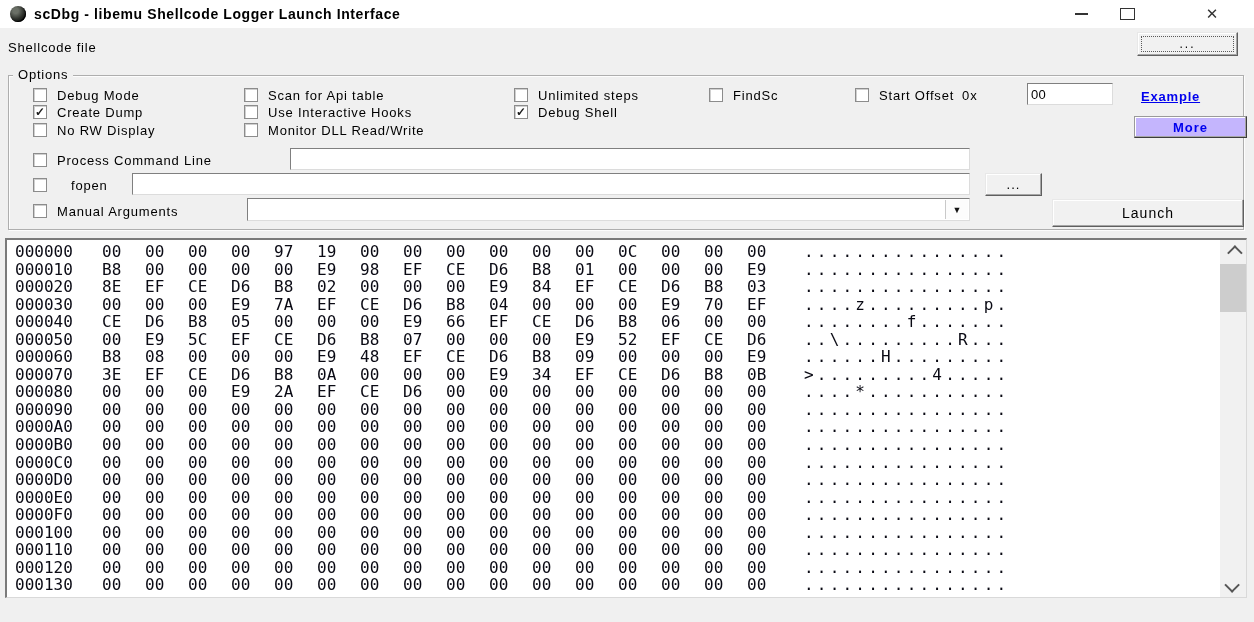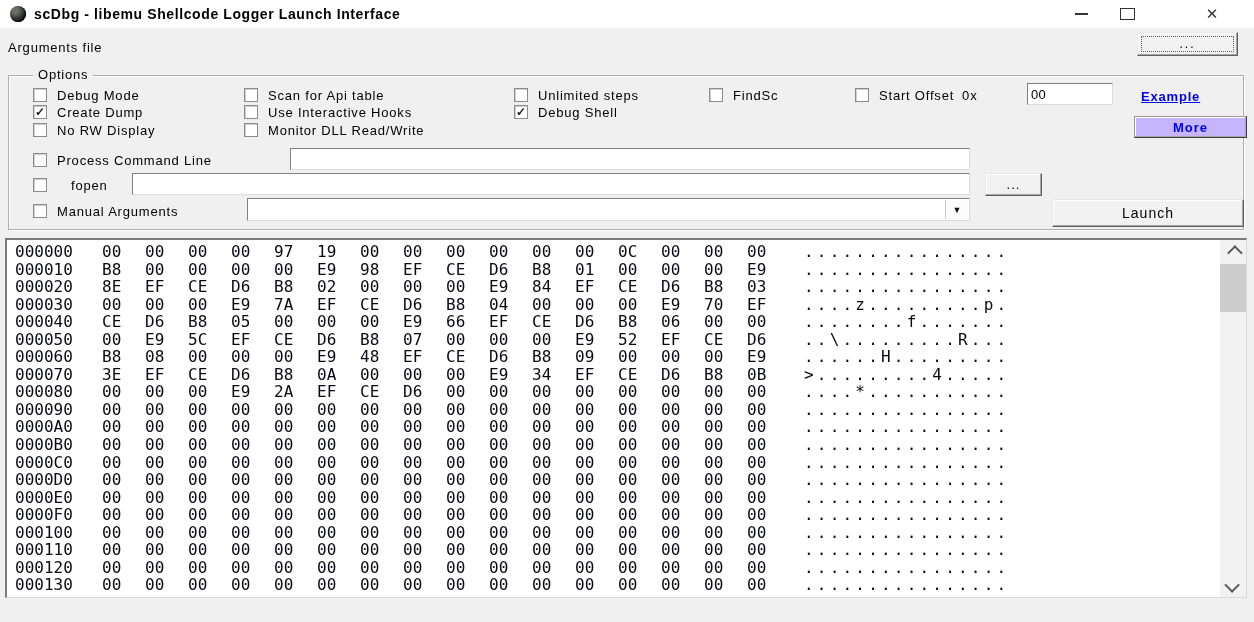--- a/index.html
+++ b/index.html
@@ -19,21 +19,21 @@
 
   
   .label{position:absolute;white-space:nowrap;letter-spacing:0.8px;}
   .sunken{background:#fff;border:1px solid;border-color:#7f7f7f #dcdcdc #dcdcdc #7f7f7f;box-sizing:border-box;}
   input.field{position:absolute;background:#fff;border:1px solid;border-color:#7f7f7f #dcdcdc #dcdcdc #7f7f7f;box-sizing:border-box;
     font-family:"Liberation Sans",sans-serif;font-size:13px;padding:0 3px;letter-spacing:0.3px;outline:none;}
   .btn{position:absolute;background:#f1f1f1;border:1px solid;border-color:#e8e8e8 #5f5f5f #5f5f5f #e8e8e8;
     box-shadow:inset -1px -1px 0 #a6a6a6, inset 1px 1px 0 #ffffff;box-sizing:border-box;
     display:flex;align-items:center;justify-content:center;font-size:13px;letter-spacing:1px;cursor:default;}
   .groupbox{position:absolute;border:1px solid #aeaeae;box-shadow:1px 1px 0 #fdfdfd, inset 1px 1px 0 #fdfdfd;box-sizing:border-box;}
-  .legend{position:absolute;left:24px;top:-9px;background:#f0f0f0;padding:0 5px;letter-spacing:0.8px;}
+  .legend{position:absolute;left:4px;top:-9px;background:#f0f0f0;padding:0 5px;letter-spacing:0.8px;}
 
   .cb{position:absolute;display:flex;align-items:center;height:16px;}
   .cb .box{width:14px;height:14px;background:#fff;border:1px solid #8c8c8c;box-sizing:border-box;
     box-shadow:inset 1px 1px 0 #cfcfcf;display:flex;align-items:center;justify-content:center;
     font-size:12px;font-weight:bold;color:#1a1a1a;line-height:12px;}
   .cb .cblabel{margin-left:10px;white-space:nowrap;letter-spacing:0.8px;}
 
   .link{color:#0000ee;text-decoration:underline;font-weight:600;letter-spacing:0.8px;}
   .more-btn{background:#c4b5fd;border:1px solid;border-color:#9a9a9a #3c3c3c #3c3c3c #9a9a9a;color:#0000ee;font-weight:600;}
 
@@ -72,21 +72,21 @@
       <span class="min-glyph"></span>
     </div>
     <div class="wbtn" style="left:1110px;width:34px;">
       <span class="max-glyph"></span>
     </div>
     <div class="wbtn" style="left:1196px;width:32px;">
       <span class="close-glyph">✕</span>
     </div>
   </div>
 
-  <div class="label" style="left:8px;top:40px;">Arguments file</div>
+  <div class="label" style="left:8px;top:40px;">Shellcode file</div>
   <div class="btn" style="left:1137px;top:32px;width:101px;height:24px;">
     <span class="browse-inner">...</span>
   </div>
 
   <div class="groupbox" style="left:8px;top:75px;width:1236px;height:155px;">
     <div class="legend">Options</div>
 
     <div class="cb" style="left:24px;top:11px;">
       <span class="box"></span>
       <span class="cblabel">Debug Mode</span>

